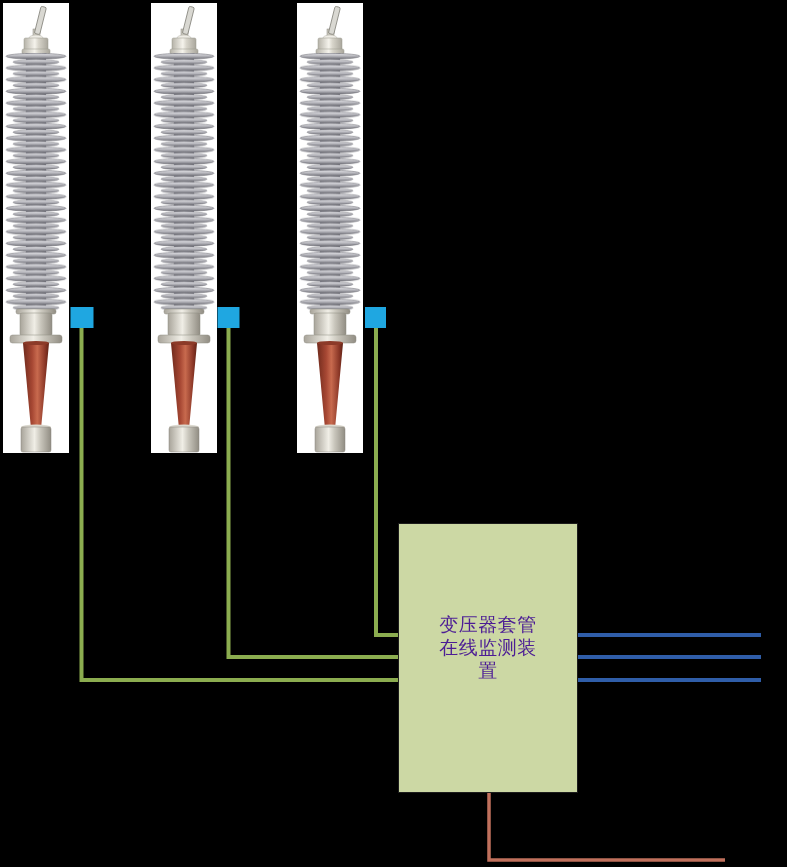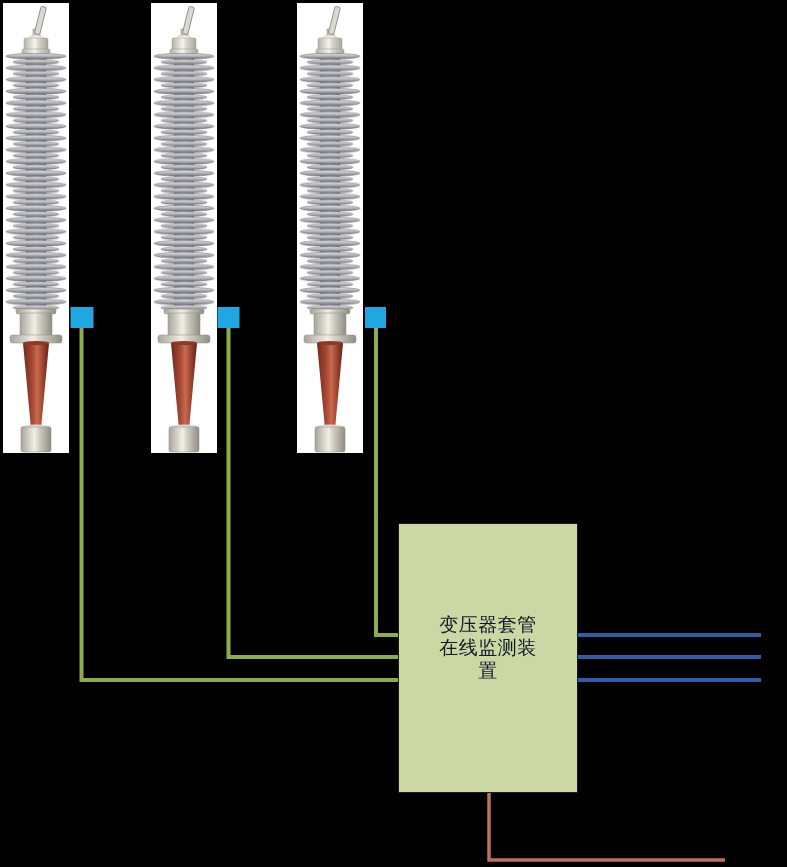--- a/index.html
+++ b/index.html
@@ -15,21 +15,21 @@
   #connector-layer{position:absolute;left:0;top:0;width:787px;height:867px;}
   #monitor-box{
     position:absolute;left:398px;top:523px;width:180px;height:270px;
     background:#ccd8a4;border:1px solid #1c1c1c;box-sizing:border-box;
     display:flex;align-items:center;justify-content:center;
   }
   #monitor-box .label{
     width:100px;margin-top:-22px;
     font-family:"Liberation Serif","DejaVu Serif",serif;
     font-size:19px;line-height:23px;letter-spacing:0.5px;
-    color:#0f172a;text-align:center;word-break:break-all;
+    color:#4c1d95;text-align:center;word-break:break-all;
   }
   #svg-defs{position:absolute;width:0;height:0;}
 </style>
 </head>
 <body>
 
 <div id="stage">
 
   <svg id="svg-defs" aria-hidden="true">
     <defs>

